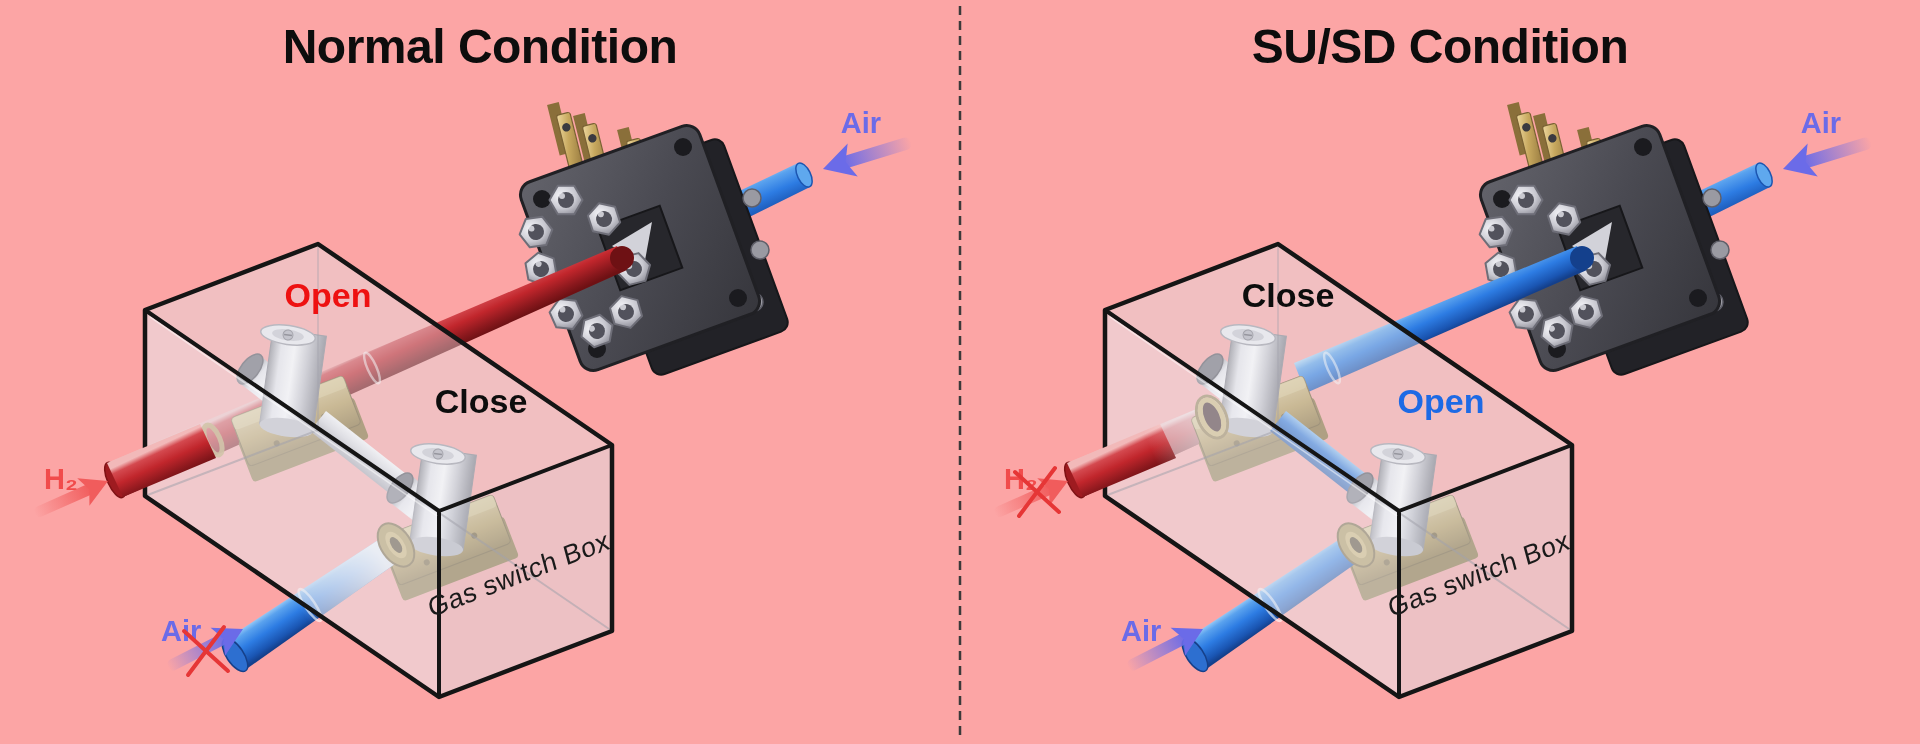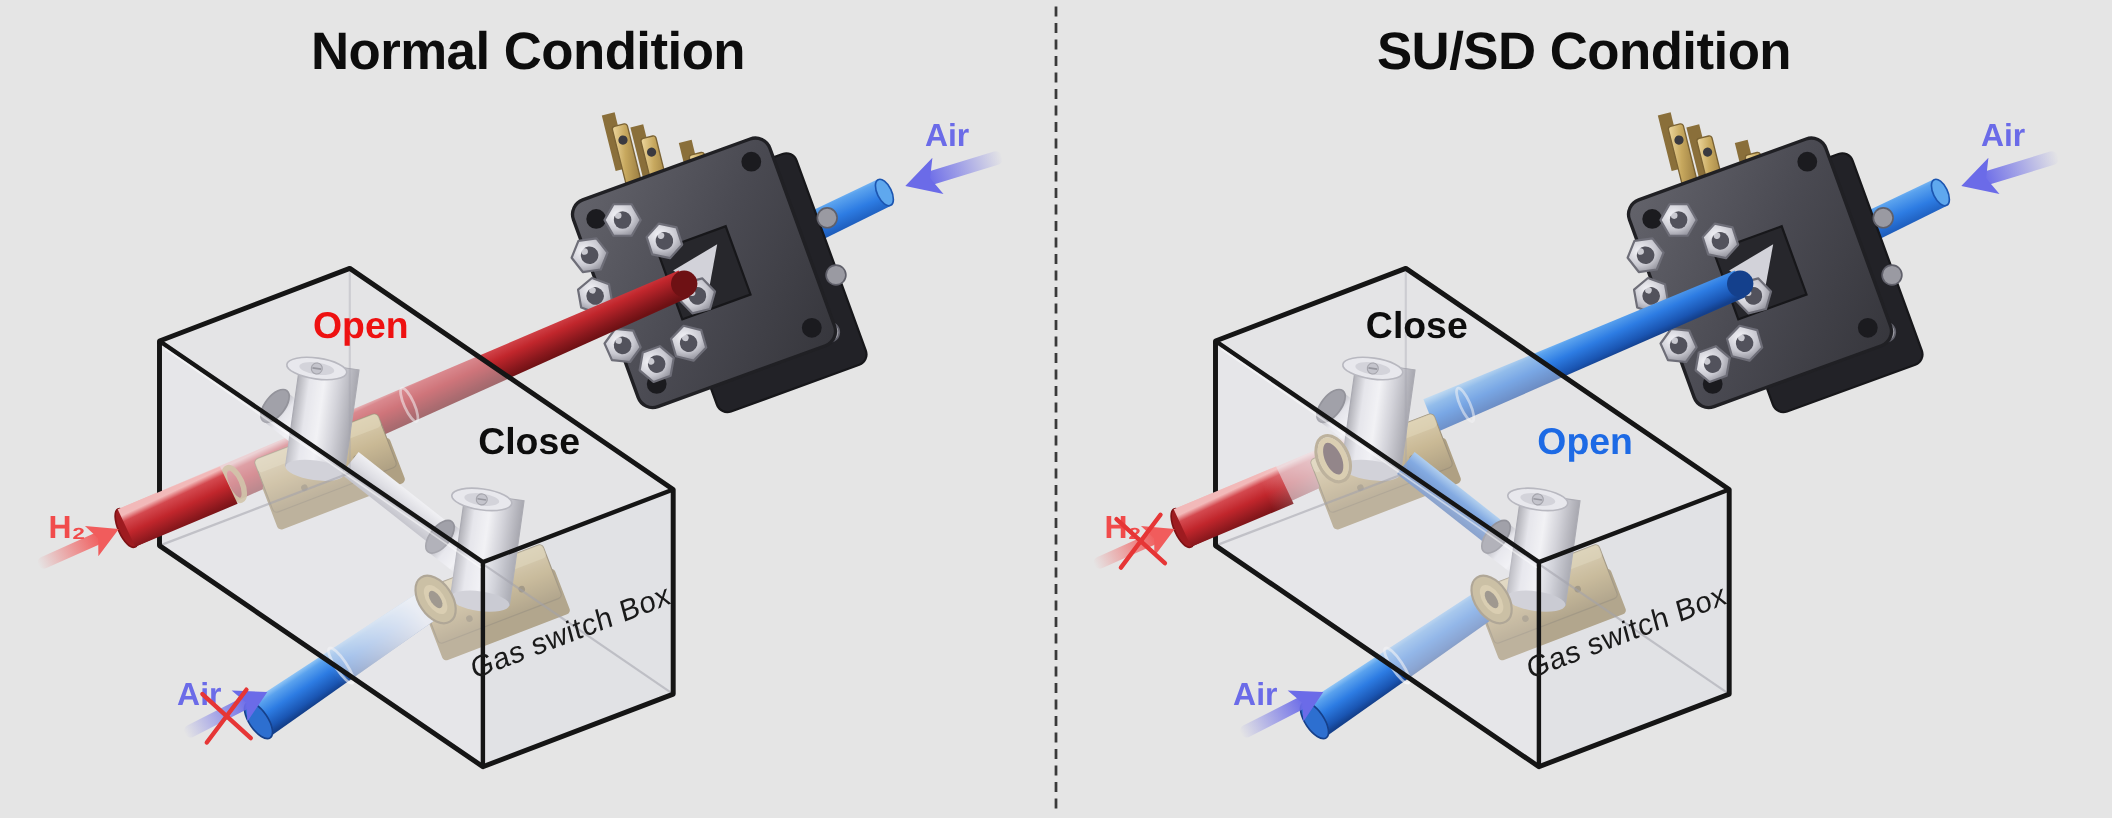--- a/index.html
+++ b/index.html
@@ -1,16 +1,16 @@
 <!DOCTYPE html>
 <html><head>
 <meta charset="utf-8">
 <style>
   html,body{margin:0;padding:0;background:#ffffff;}
-  .stage{position:relative;width:1920px;height:744px;background:#e5e5e5;overflow:hidden;
+  .stage{position:relative;width:1920px;height:744px;background:#fca5a5;overflow:hidden;
          font-family:"Liberation Sans","DejaVu Sans",sans-serif;}
   svg{position:absolute;left:0;top:0;}
   text{font-family:"Liberation Sans","DejaVu Sans",sans-serif;}
   .title{font-size:48px;font-weight:bold;letter-spacing:-0.5px;}
   .vlabel{font-size:34px;font-weight:bold;}
   .gaslabel{font-size:29px;font-weight:bold;}
   .boxlabel{font-size:27px;letter-spacing:0.5px;}
 </style>
 </head>
 <body>

